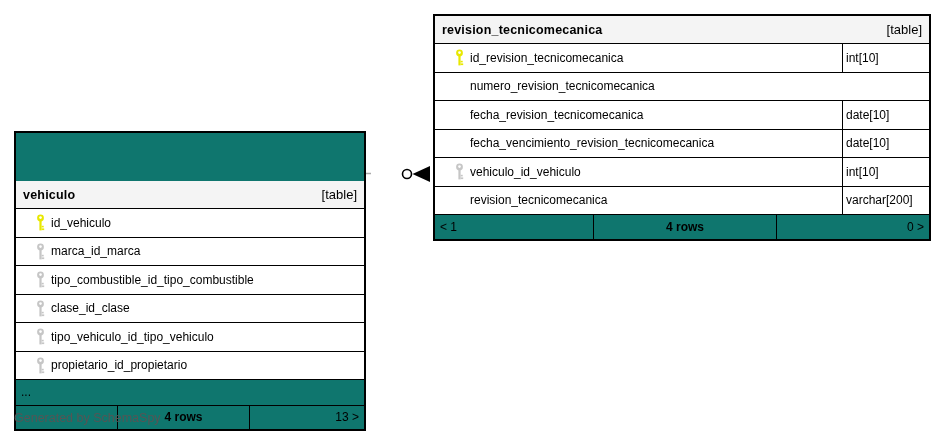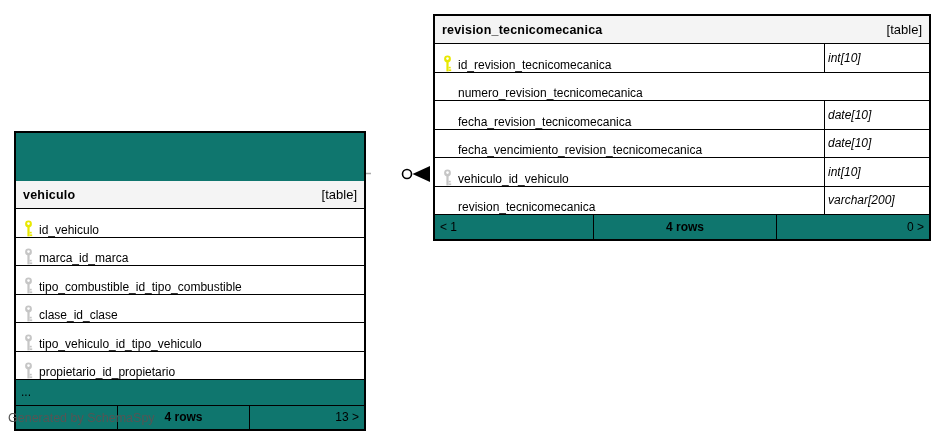--- a/index.html
+++ b/index.html
@@ -28,37 +28,36 @@
     justify-content: space-between;
     padding: 0 7px;
     background: #f4f4f4;
   }
   .t-title { font-weight: bold; font-size: 12.5px; letter-spacing: 0.2px; }
   .t-badge { font-size: 13px; }
   .row {
     height: 27.5px;
     border-top: 1.5px solid #000000;
     display: flex;
-    align-items: flex-end;
-    padding-left: 8px;
+    align-items: center;
+    padding-left: 20px;
     background: #ffffff;
   }
   .icon-cell { width: 15px; display: flex; align-items: center; flex: none; }
   .col-name { flex: 1; white-space: nowrap; overflow: hidden; }
   .col-type {
     flex: none;
-    width: 105px;
+    width: 87px;
     align-self: stretch;
     display: flex;
     align-items: center;
     border-left: 1.5px solid #000000;
     padding-left: 3px;
     box-sizing: border-box;
     white-space: nowrap;
-    font-style: italic;
   }
   .t-ellipsis {
     height: 24.5px;
     border-top: 1.5px solid #000000;
     display: flex;
     align-items: center;
     padding-left: 5px;
   }
   .t-footer {
     height: 23.5px;
@@ -72,21 +71,21 @@
     box-sizing: border-box;
     white-space: nowrap;
   }
   .t-footer .cell + .cell { border-left: 1.5px solid #000000; }
   .f-left { justify-content: flex-start; padding-left: 5px; }
   .f-center { justify-content: center; font-weight: bold; }
   .f-right { justify-content: flex-end; padding-right: 5px; }
   .connector-svg { position: absolute; left: 358px; top: 157px; }
   .note {
     position: absolute;
-    left: 8px;
+    left: 14px;
     top: 411px;
     font-size: 12.5px;
     color: #555555;
   }
 </style>
 </head>
 <body>
 
 <div class="canvas">
 

